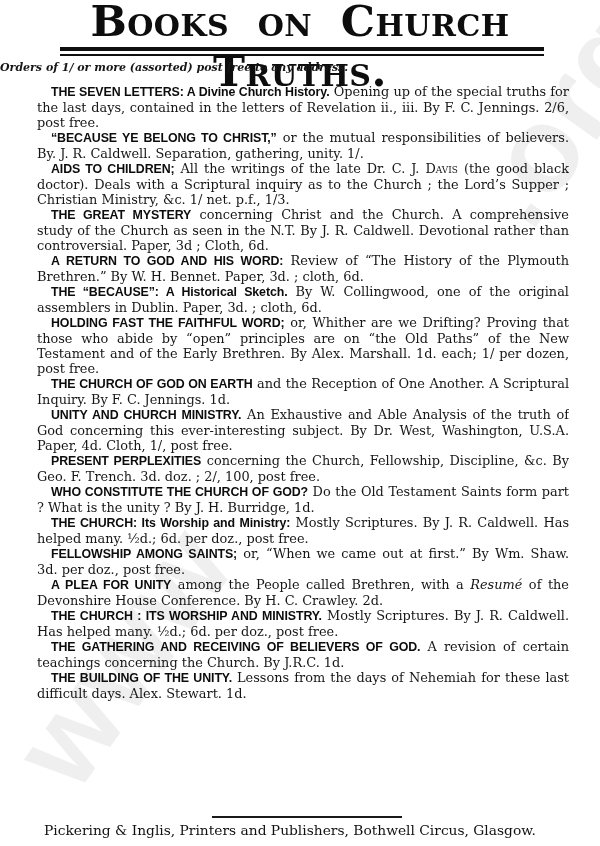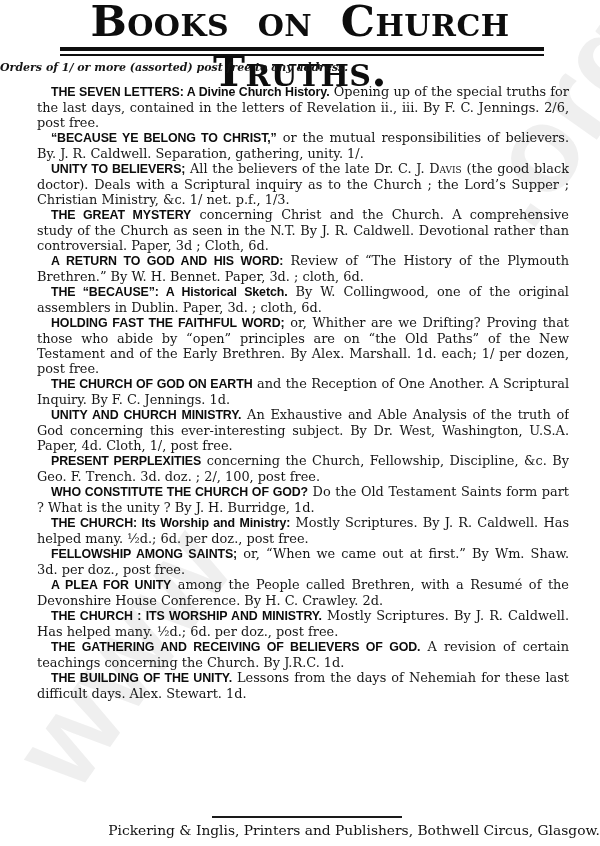--- a/index.html
+++ b/index.html
@@ -37,50 +37,50 @@
     position:absolute;top:84px;left:37px;width:532px;z-index:1;
     font-size:12.9px;line-height:15px;text-align:justify;
     max-height:728px;overflow:hidden;
   }
   p.entry{margin:0;text-indent:14px;}
   .seg-h{
     font-family:"Liberation Sans", sans-serif;font-weight:700;
     font-size:12.4px;letter-spacing:-0.1px;color:#0c0c0c;
   }
   .seg-r{}
-  .seg-i{}
+  .seg-i{font-style:italic;}
   .seg-sc{font-variant:small-caps;}
   
   .footer-rule{
     position:absolute;top:816px;left:212px;width:190px;height:2px;
     background:#1a1a1a;z-index:1;
   }
   .footer{
     position:absolute;top:822px;left:0;right:0;z-index:1;
-    text-align:right;font-size:13.8px;color:#111;
+    text-align:left;font-size:13.8px;color:#111;padding-left:44px;
   }
 </style>
 </head>
 <body>
 
 <div class="page">
 
   <h1 class="title">Books on Church Truths.</h1>
 
   <div class="rule-wrap">
     <div class="rule-top"></div>
     <div class="rule-bot"></div>
   </div>
 
   <div class="orders">Orders of 1/ or more (assorted) post free to any address.</div>
 
   <div class="entries" id="entries">
       <p class="entry"><span class="seg-h">THE SEVEN LETTERS: A Divine Church History.</span><span class="seg-r">  Opening up of the special truths for the last days, contained in the letters of Revelation ii., iii.  By F. C. Jennings.  2/6, post free.</span></p>
       <p class="entry"><span class="seg-h">“BECAUSE YE BELONG TO CHRIST,”</span><span class="seg-r"> or the mutual responsibilities of believers.  By. J. R. Caldwell.  Separation, gathering, unity.  1/.</span></p>
-      <p class="entry"><span class="seg-h">UNITY TO BELIEVERS;</span><span class="seg-r"> All the believers of the late Dr. C. J. </span><span class="seg-sc">Davis</span><span class="seg-r"> (the good black doctor).  Deals with a Scriptural inquiry as to the Church ; the Lord’s Supper ; Christian Ministry, &amp;c. 1/ net.  p.f., 1/3.</span></p>
+      <p class="entry"><span class="seg-h">AIDS TO CHILDREN;</span><span class="seg-r"> All the writings of the late Dr. C. J. </span><span class="seg-sc">Davis</span><span class="seg-r"> (the good black doctor).  Deals with a Scriptural inquiry as to the Church ; the Lord’s Supper ; Christian Ministry, &amp;c. 1/ net.  p.f., 1/3.</span></p>
       <p class="entry"><span class="seg-h">THE GREAT MYSTERY</span><span class="seg-r"> concerning Christ and the Church.  A comprehensive study of the Church as seen in the N.T.  By J. R. Caldwell.  Devotional rather than controversial.  Paper, 3d ; Cloth, 6d.</span></p>
       <p class="entry"><span class="seg-h">A RETURN TO GOD AND HIS WORD:</span><span class="seg-r">  Review of “The History of the Plymouth Brethren.”  By W. H. Bennet.  Paper, 3d. ; cloth, 6d.</span></p>
       <p class="entry"><span class="seg-h">THE “BECAUSE”: A Historical Sketch.</span><span class="seg-r">  By W. Collingwood, one of the original assemblers in Dublin.  Paper, 3d. ; cloth, 6d.</span></p>
       <p class="entry"><span class="seg-h">HOLDING FAST THE FAITHFUL WORD;</span><span class="seg-r"> or, Whither are we Drifting? Proving that those who abide by “open” principles are on “the Old Paths” of the New Testament and of the Early Brethren. By Alex. Marshall.  1d. each; 1/ per dozen, post free.</span></p>
       <p class="entry"><span class="seg-h">THE CHURCH OF GOD ON EARTH</span><span class="seg-r"> and the Reception of One Another.  A Scriptural Inquiry.  By F. C. Jennings.  1d.</span></p>
       <p class="entry"><span class="seg-h">UNITY AND CHURCH MINISTRY.</span><span class="seg-r">  An Exhaustive and Able Analysis of the truth of God concerning this ever-interesting subject. By Dr. West, Washington, U.S.A.  Paper, 4d.  Cloth, 1/, post free.</span></p>
       <p class="entry"><span class="seg-h">PRESENT PERPLEXITIES</span><span class="seg-r"> concerning the Church, Fellowship, Discipline, &amp;c.  By Geo. F. Trench.  3d. doz. ; 2/, 100, post free.</span></p>
       <p class="entry"><span class="seg-h">WHO CONSTITUTE THE CHURCH OF GOD?</span><span class="seg-r">  Do the Old Testament Saints form part ?  What is the unity ?  By J. H. Burridge,  1d.</span></p>
       <p class="entry"><span class="seg-h">THE CHURCH: Its Worship and Ministry:</span><span class="seg-r"> Mostly Scriptures. By J. R. Caldwell.  Has helped many.  ½d.; 6d. per doz., post free.</span></p>
       <p class="entry"><span class="seg-h">FELLOWSHIP AMONG SAINTS;</span><span class="seg-r"> or, “When we came out at first.” By Wm. Shaw.  3d. per doz., post free.</span></p>

